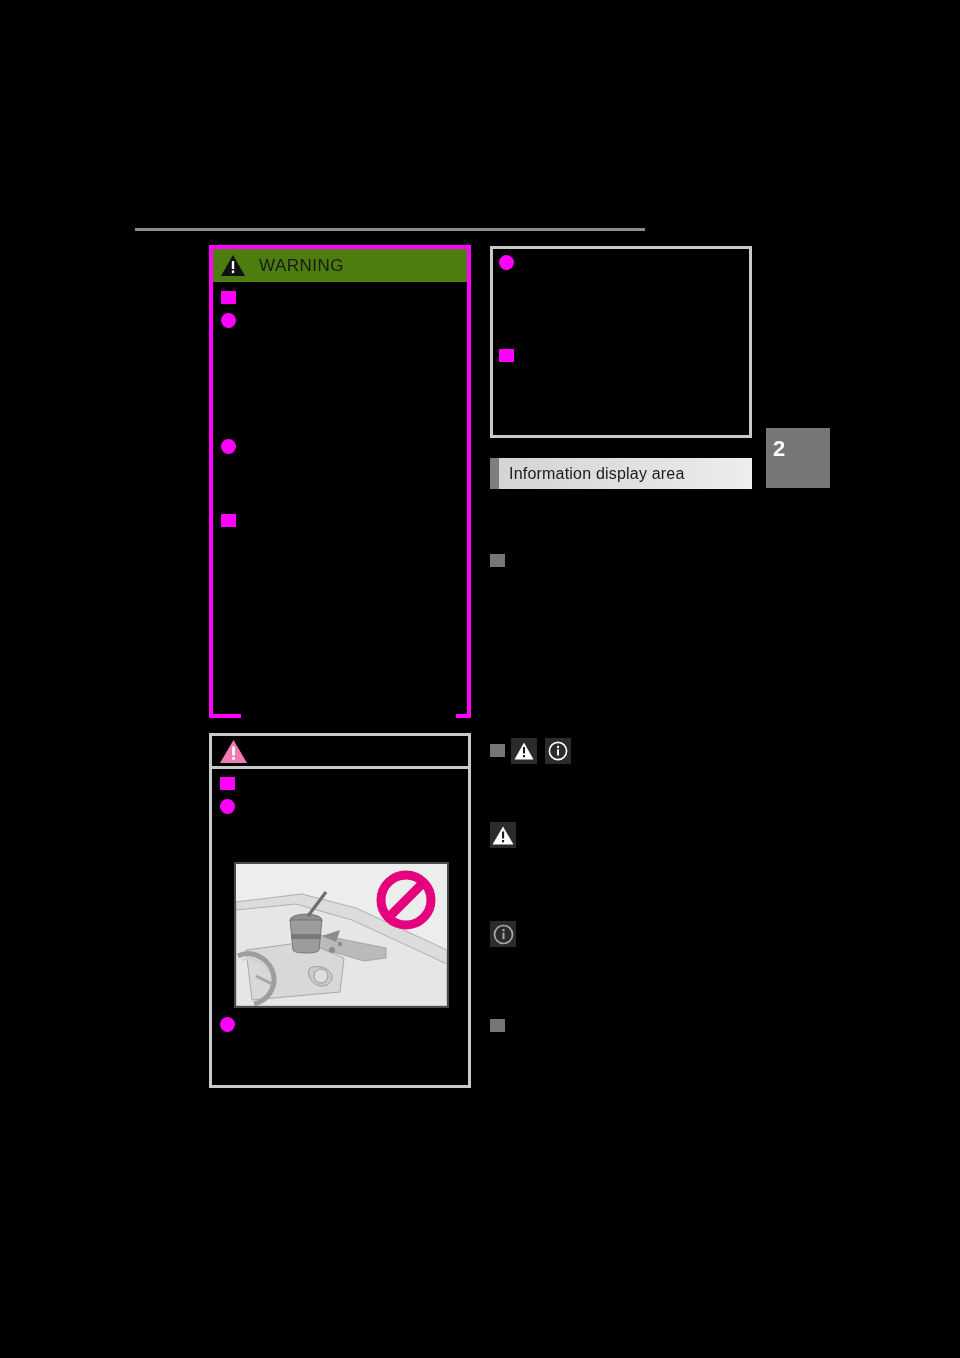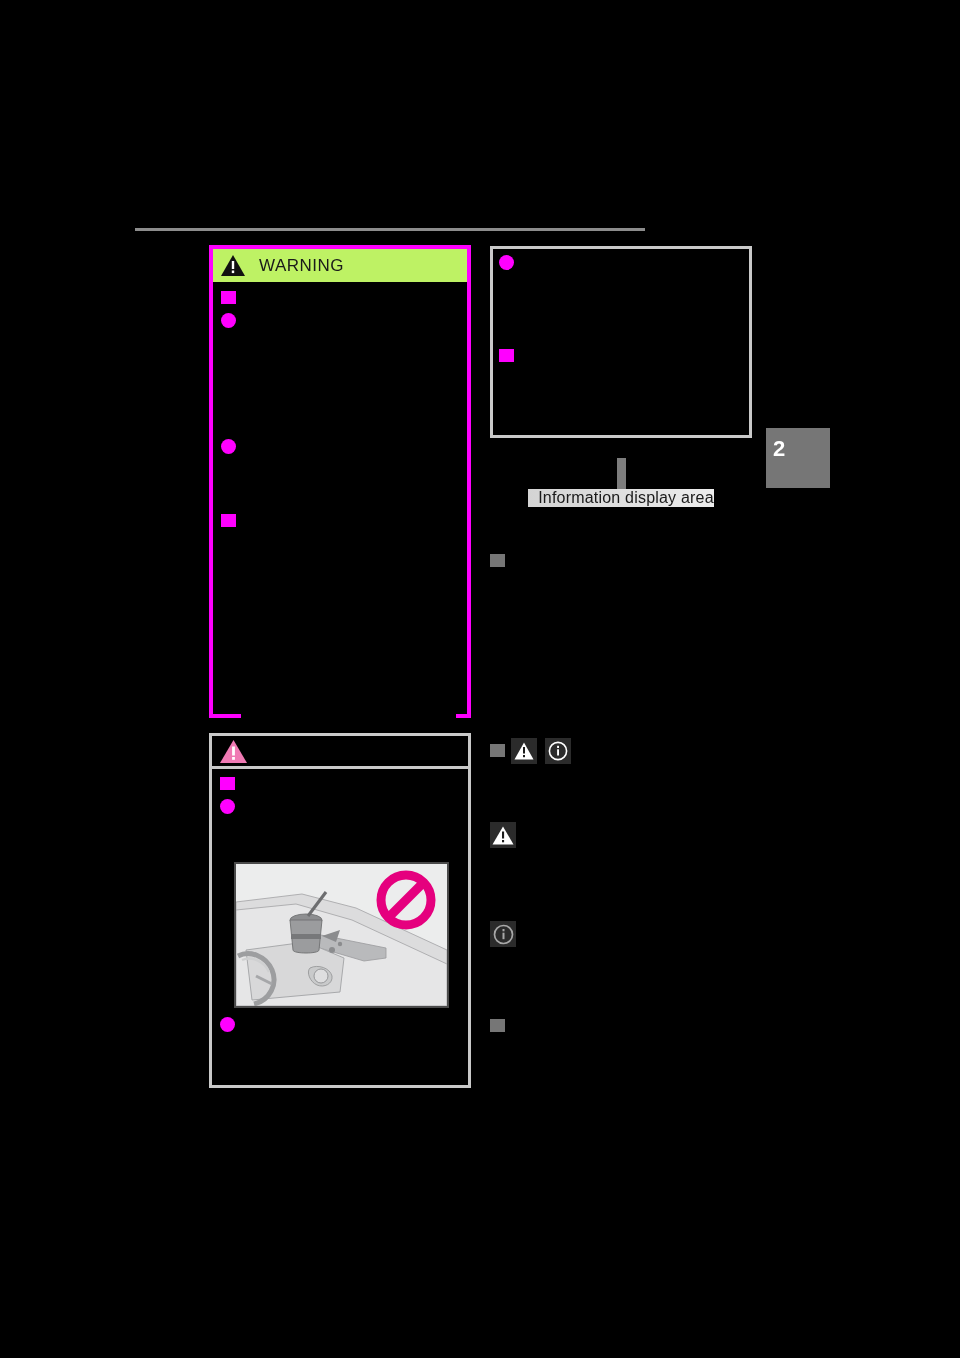--- a/index.html
+++ b/index.html
@@ -64,21 +64,21 @@
     height: 473px;
     border: 4px solid #ff00ff;
     box-sizing: border-box;
     background: #000;
   }
   .warning-head {
     position: absolute;
     left: 0; top: 0;
     width: 100%;
     height: 33px;
-    background: #bef264;
+    background: #4d7c0f;
     box-sizing: border-box;
     display: flex;
     align-items: center;
     padding-left: 8px;
   }
   .warn-tri {
     width: 24px;
     height: 21px;
     flex: none;
     margin-right: 14px;
@@ -176,21 +176,20 @@
 
   
   .section-header {
     position: absolute;
     left: 490px;
     top: 458px;
     width: 262px;
     height: 31px;
     display: flex;
     align-items: center;
-    flex-direction: column;
   }
   .section-header-accent {
     width: 9px;
     height: 100%;
     background: #7d7d7d;
     flex: none;
   }
   .section-header-bar {
     flex: 1;
     height: 100%;

